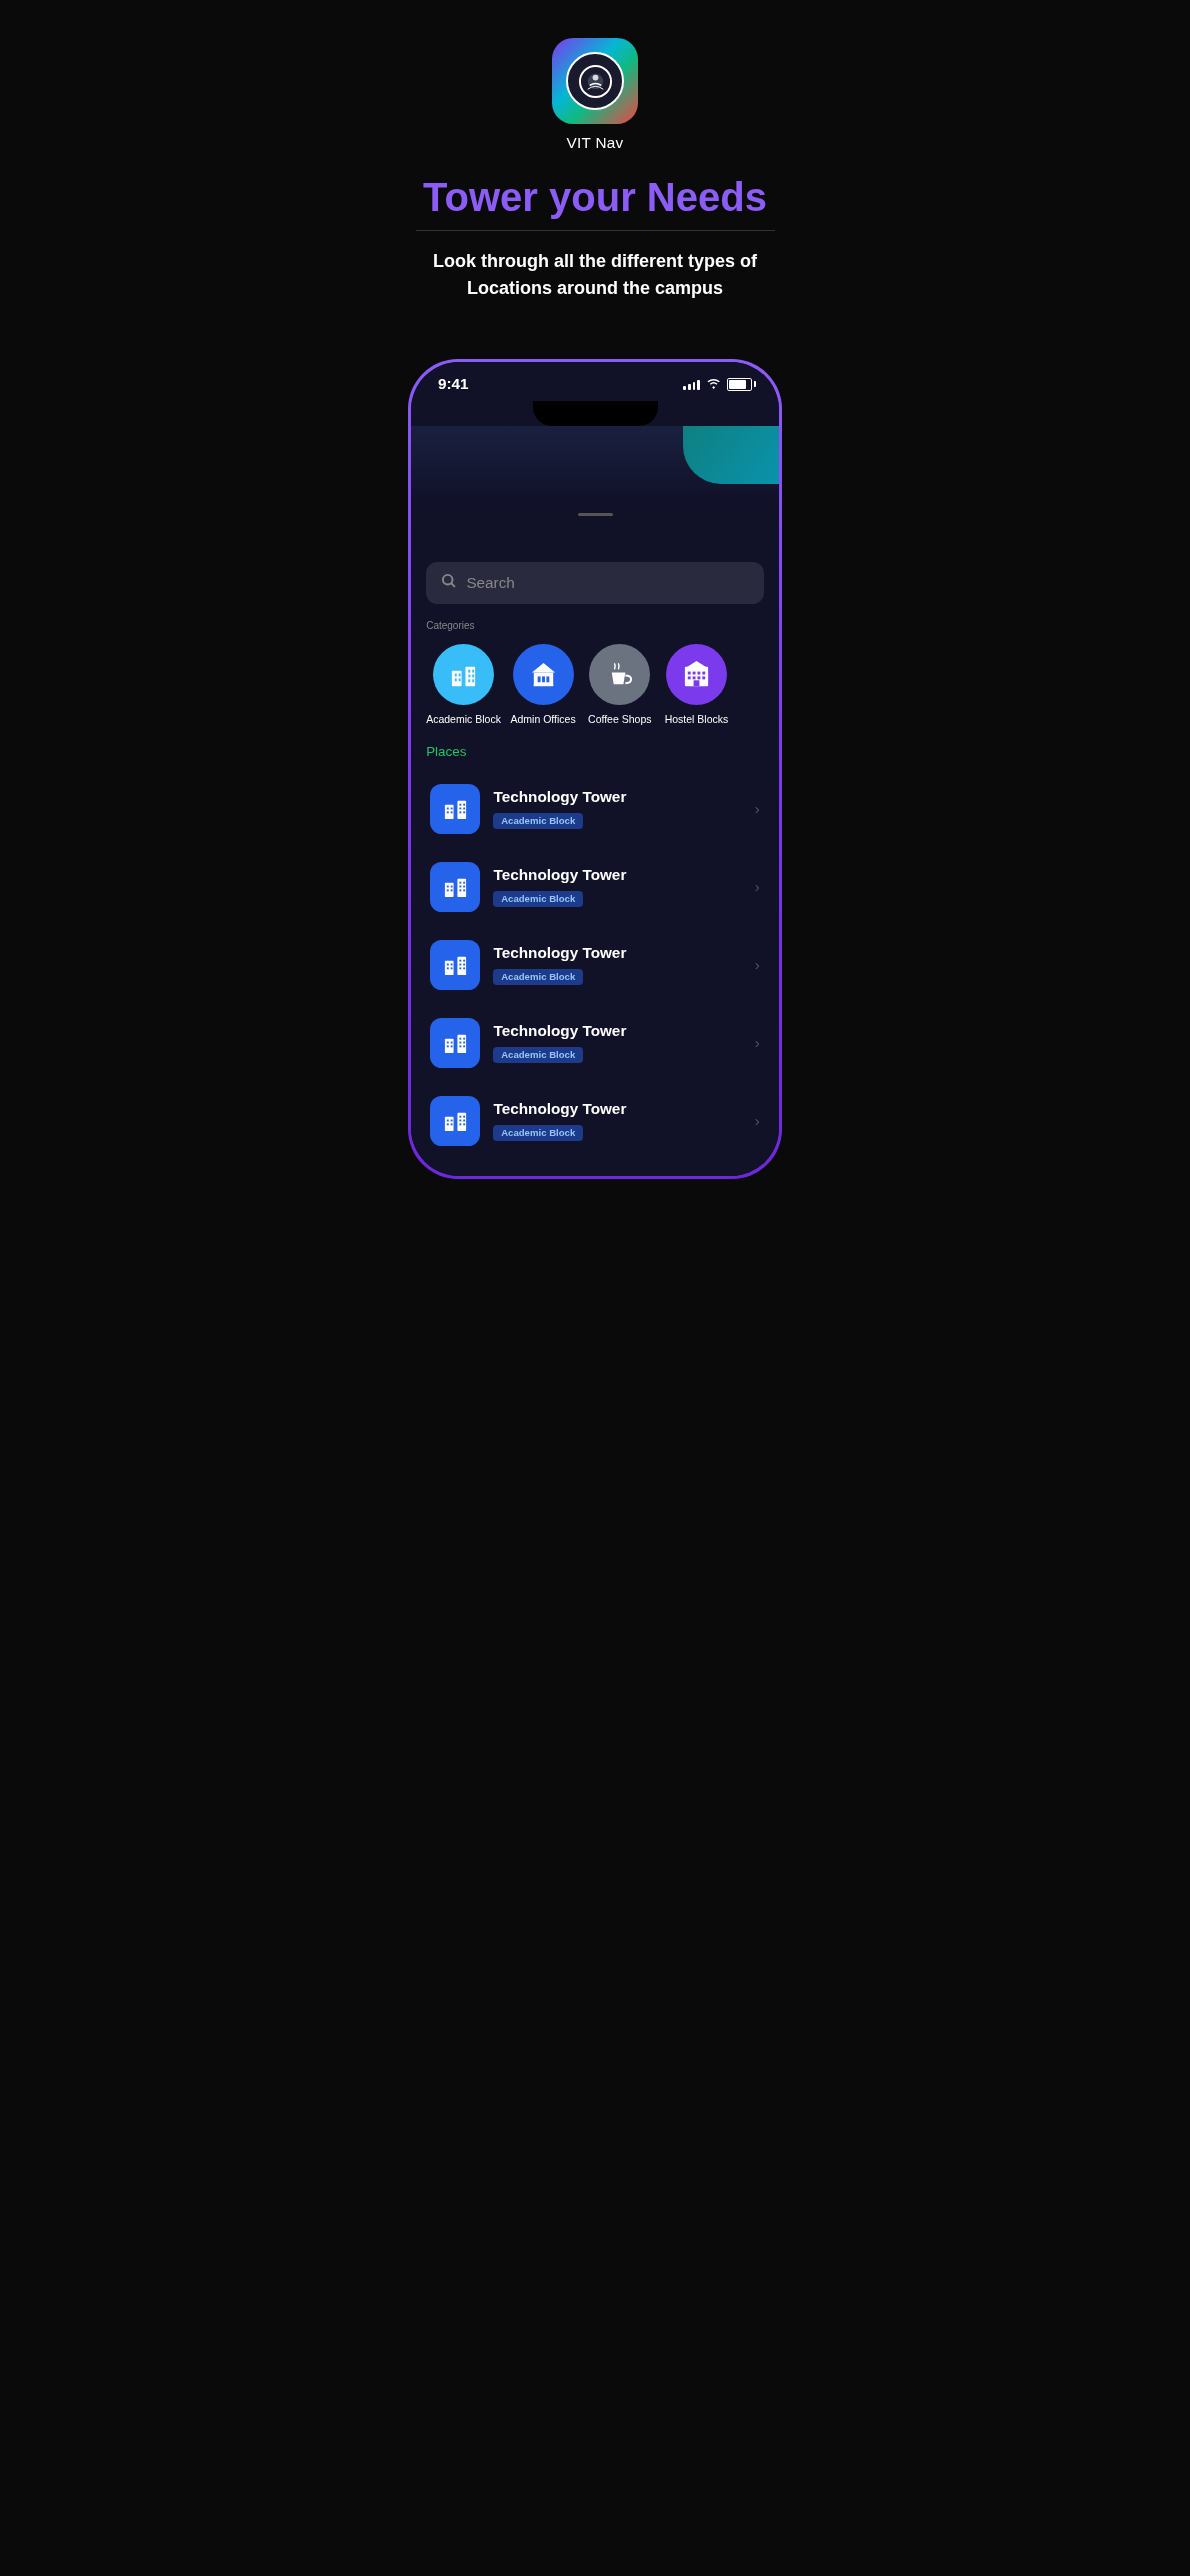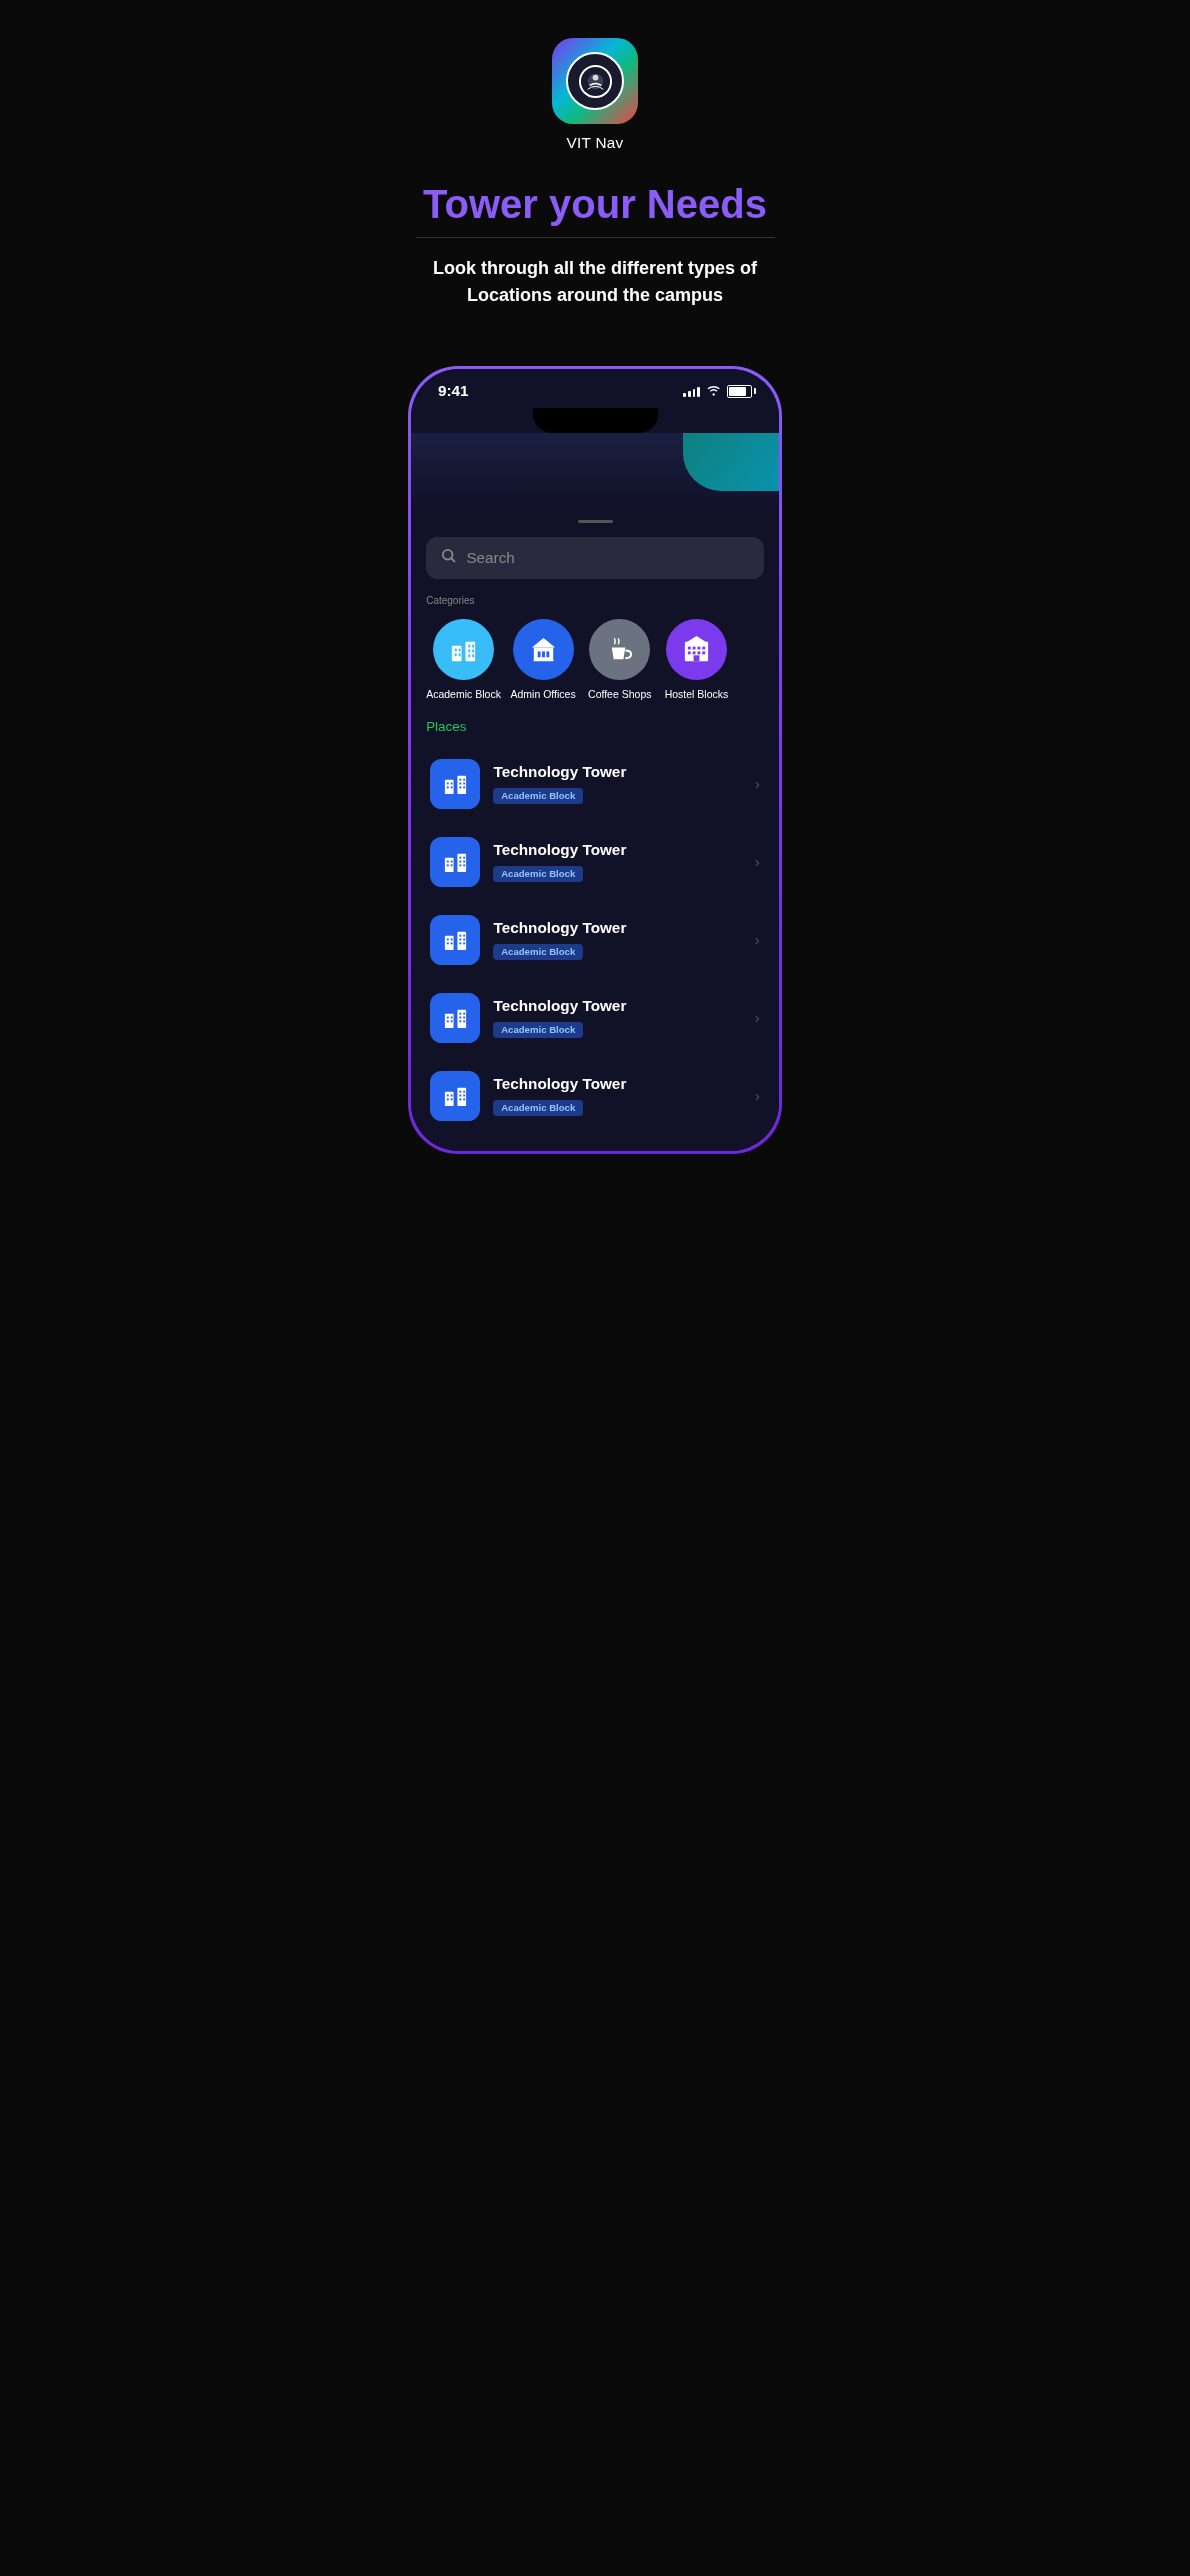--- a/index.html
+++ b/index.html
@@ -53,21 +53,21 @@
 
     .app-logo-inner svg {
       width: 35px;
       height: 35px;
     }
 
     .app-name {
       color: #ffffff;
       font-size: 15.3px;
       font-weight: 500;
-      margin-bottom: 30px;
+      margin-bottom: 23px;
       letter-spacing: 0.3px;
     }
 
     .headline {
       color: #8b5cf6;
       font-size: 40px;
       font-weight: 800;
       text-align: center;
       line-height: 1.1;
       margin-bottom: 11.5px;
@@ -232,20 +232,21 @@
       padding: 7.7px 15.3px 15.3px;
     }
 
     .search-bar {
       background: #2a2a3e;
       border-radius: 11.5px;
       display: flex;
       align-items: center;
       padding: 11.5px 15.3px;
       gap: 9.6px;
+      margin-top: 32px;
     }
 
     .search-icon-inner {
       color: #888;
       font-size: 15.3px;
     }
 
     .search-placeholder {
       color: #888;
       font-size: 15.3px;

